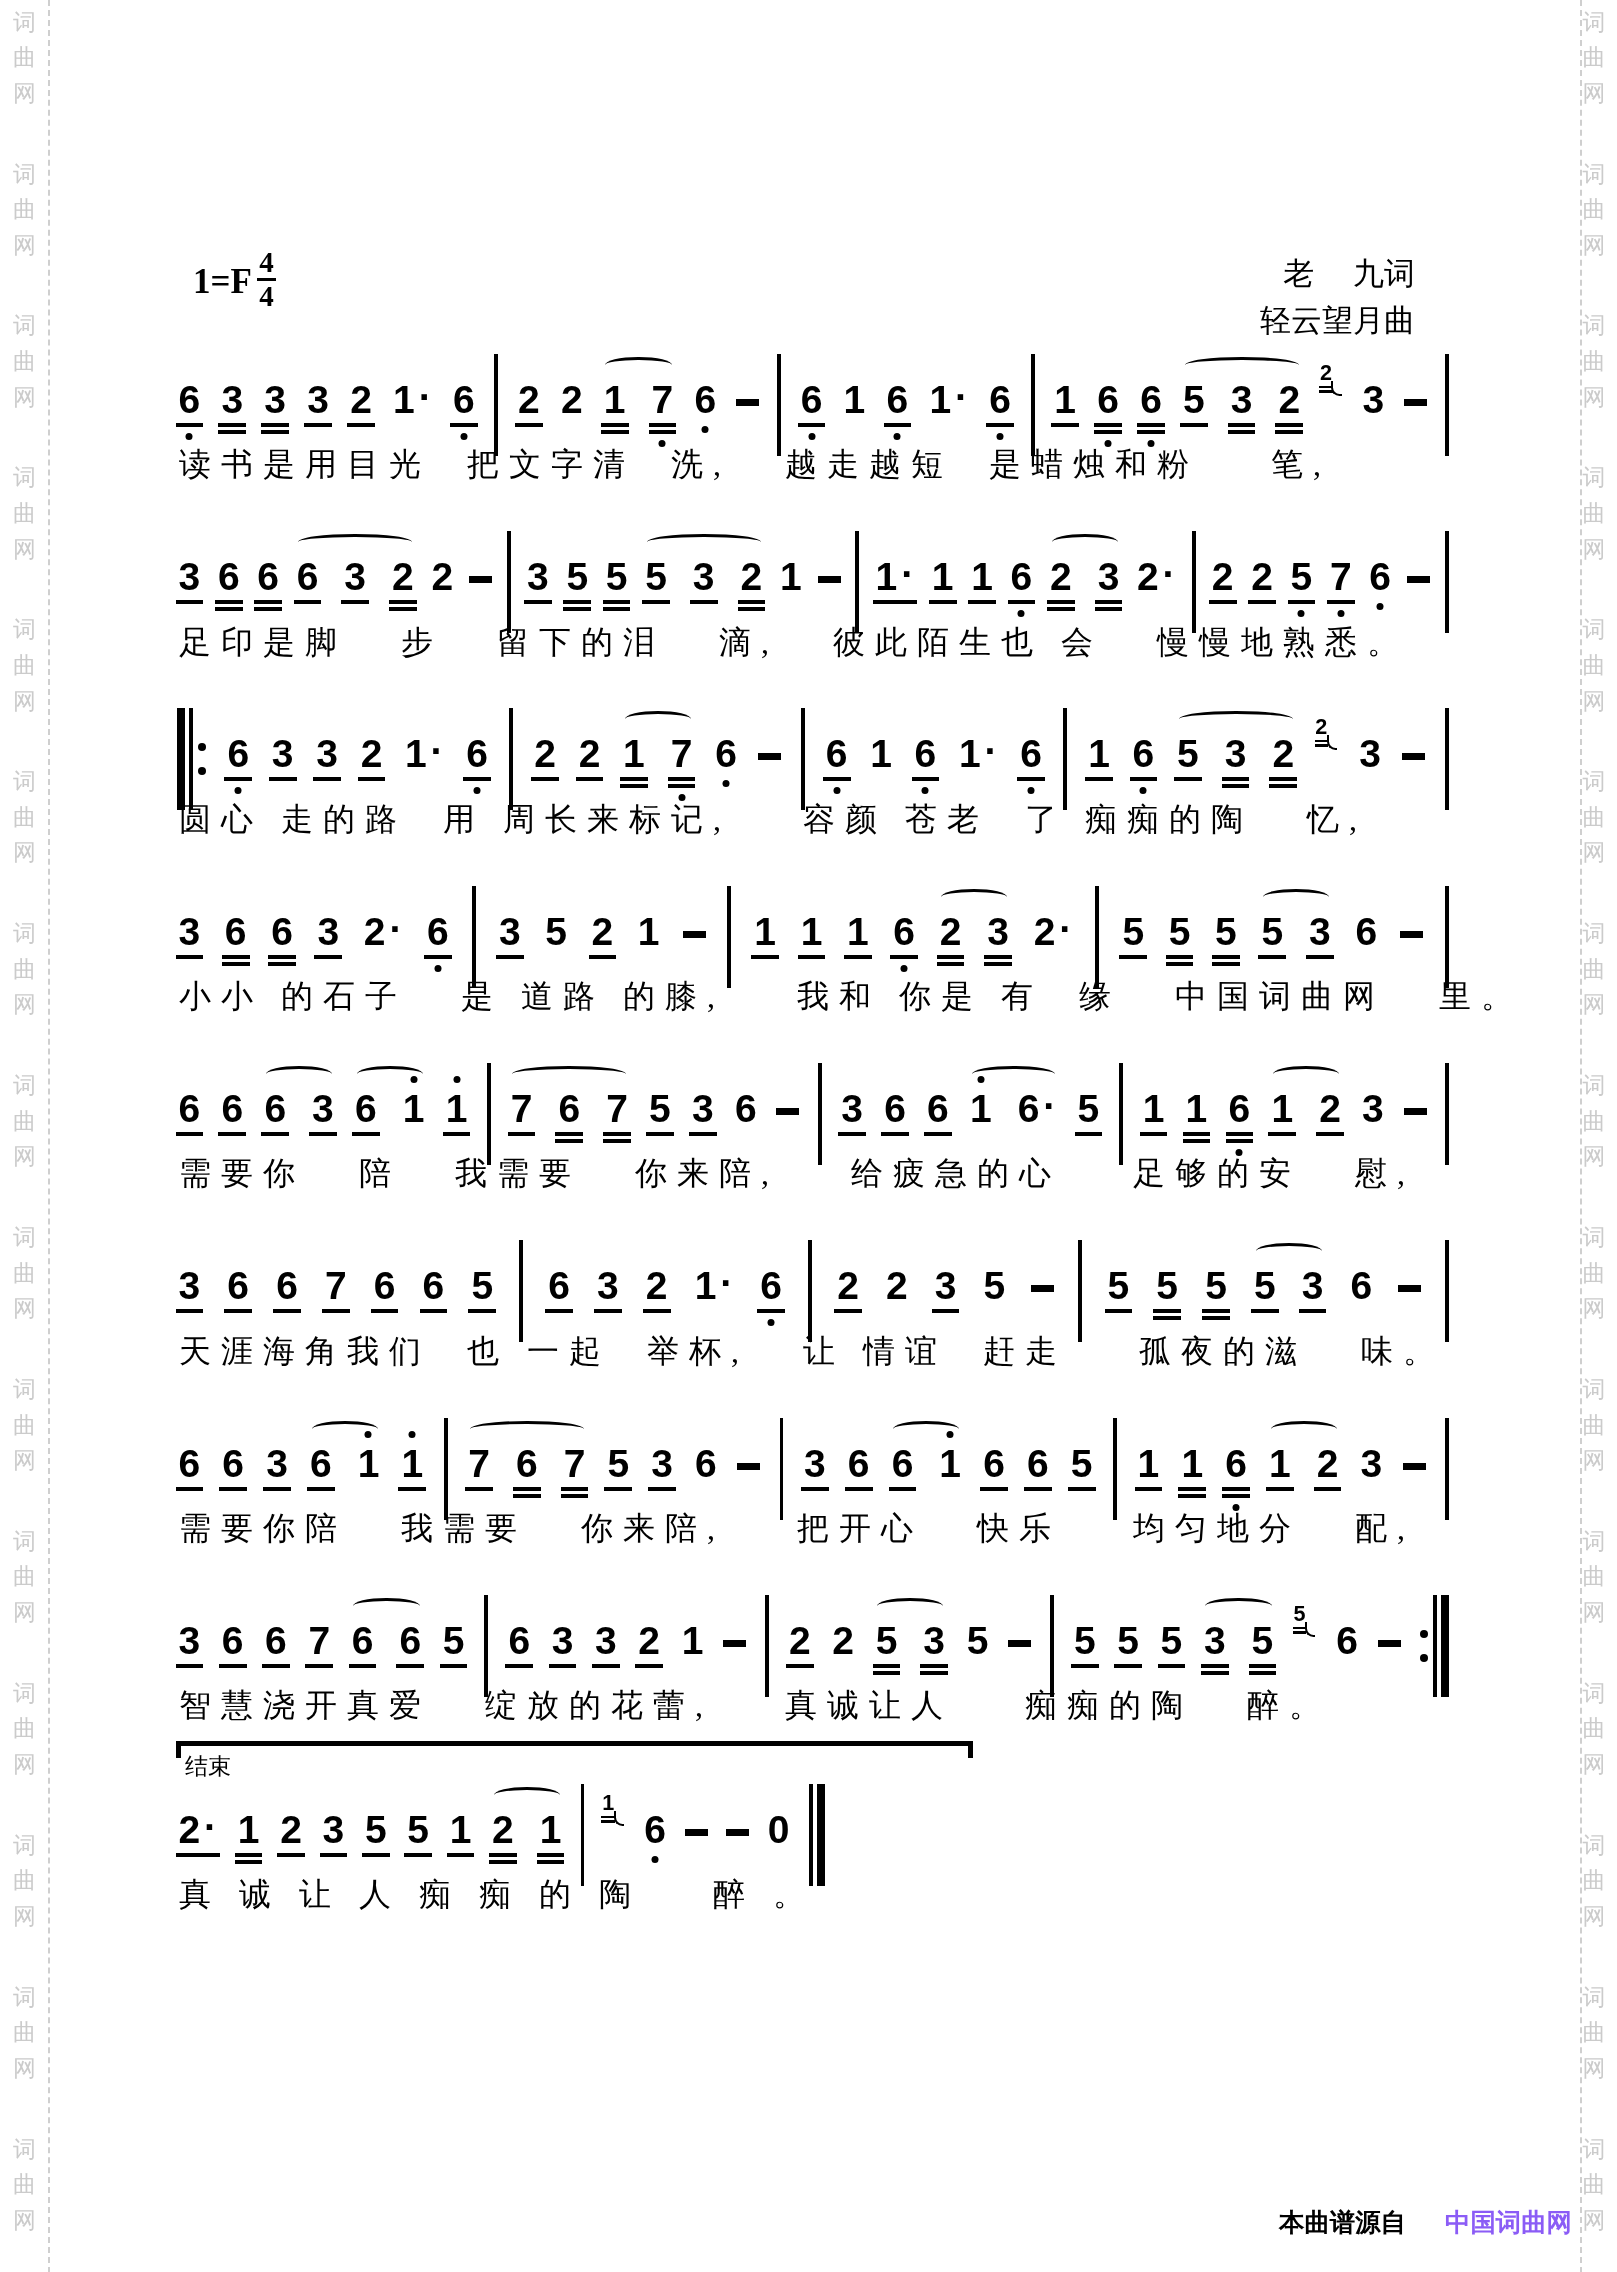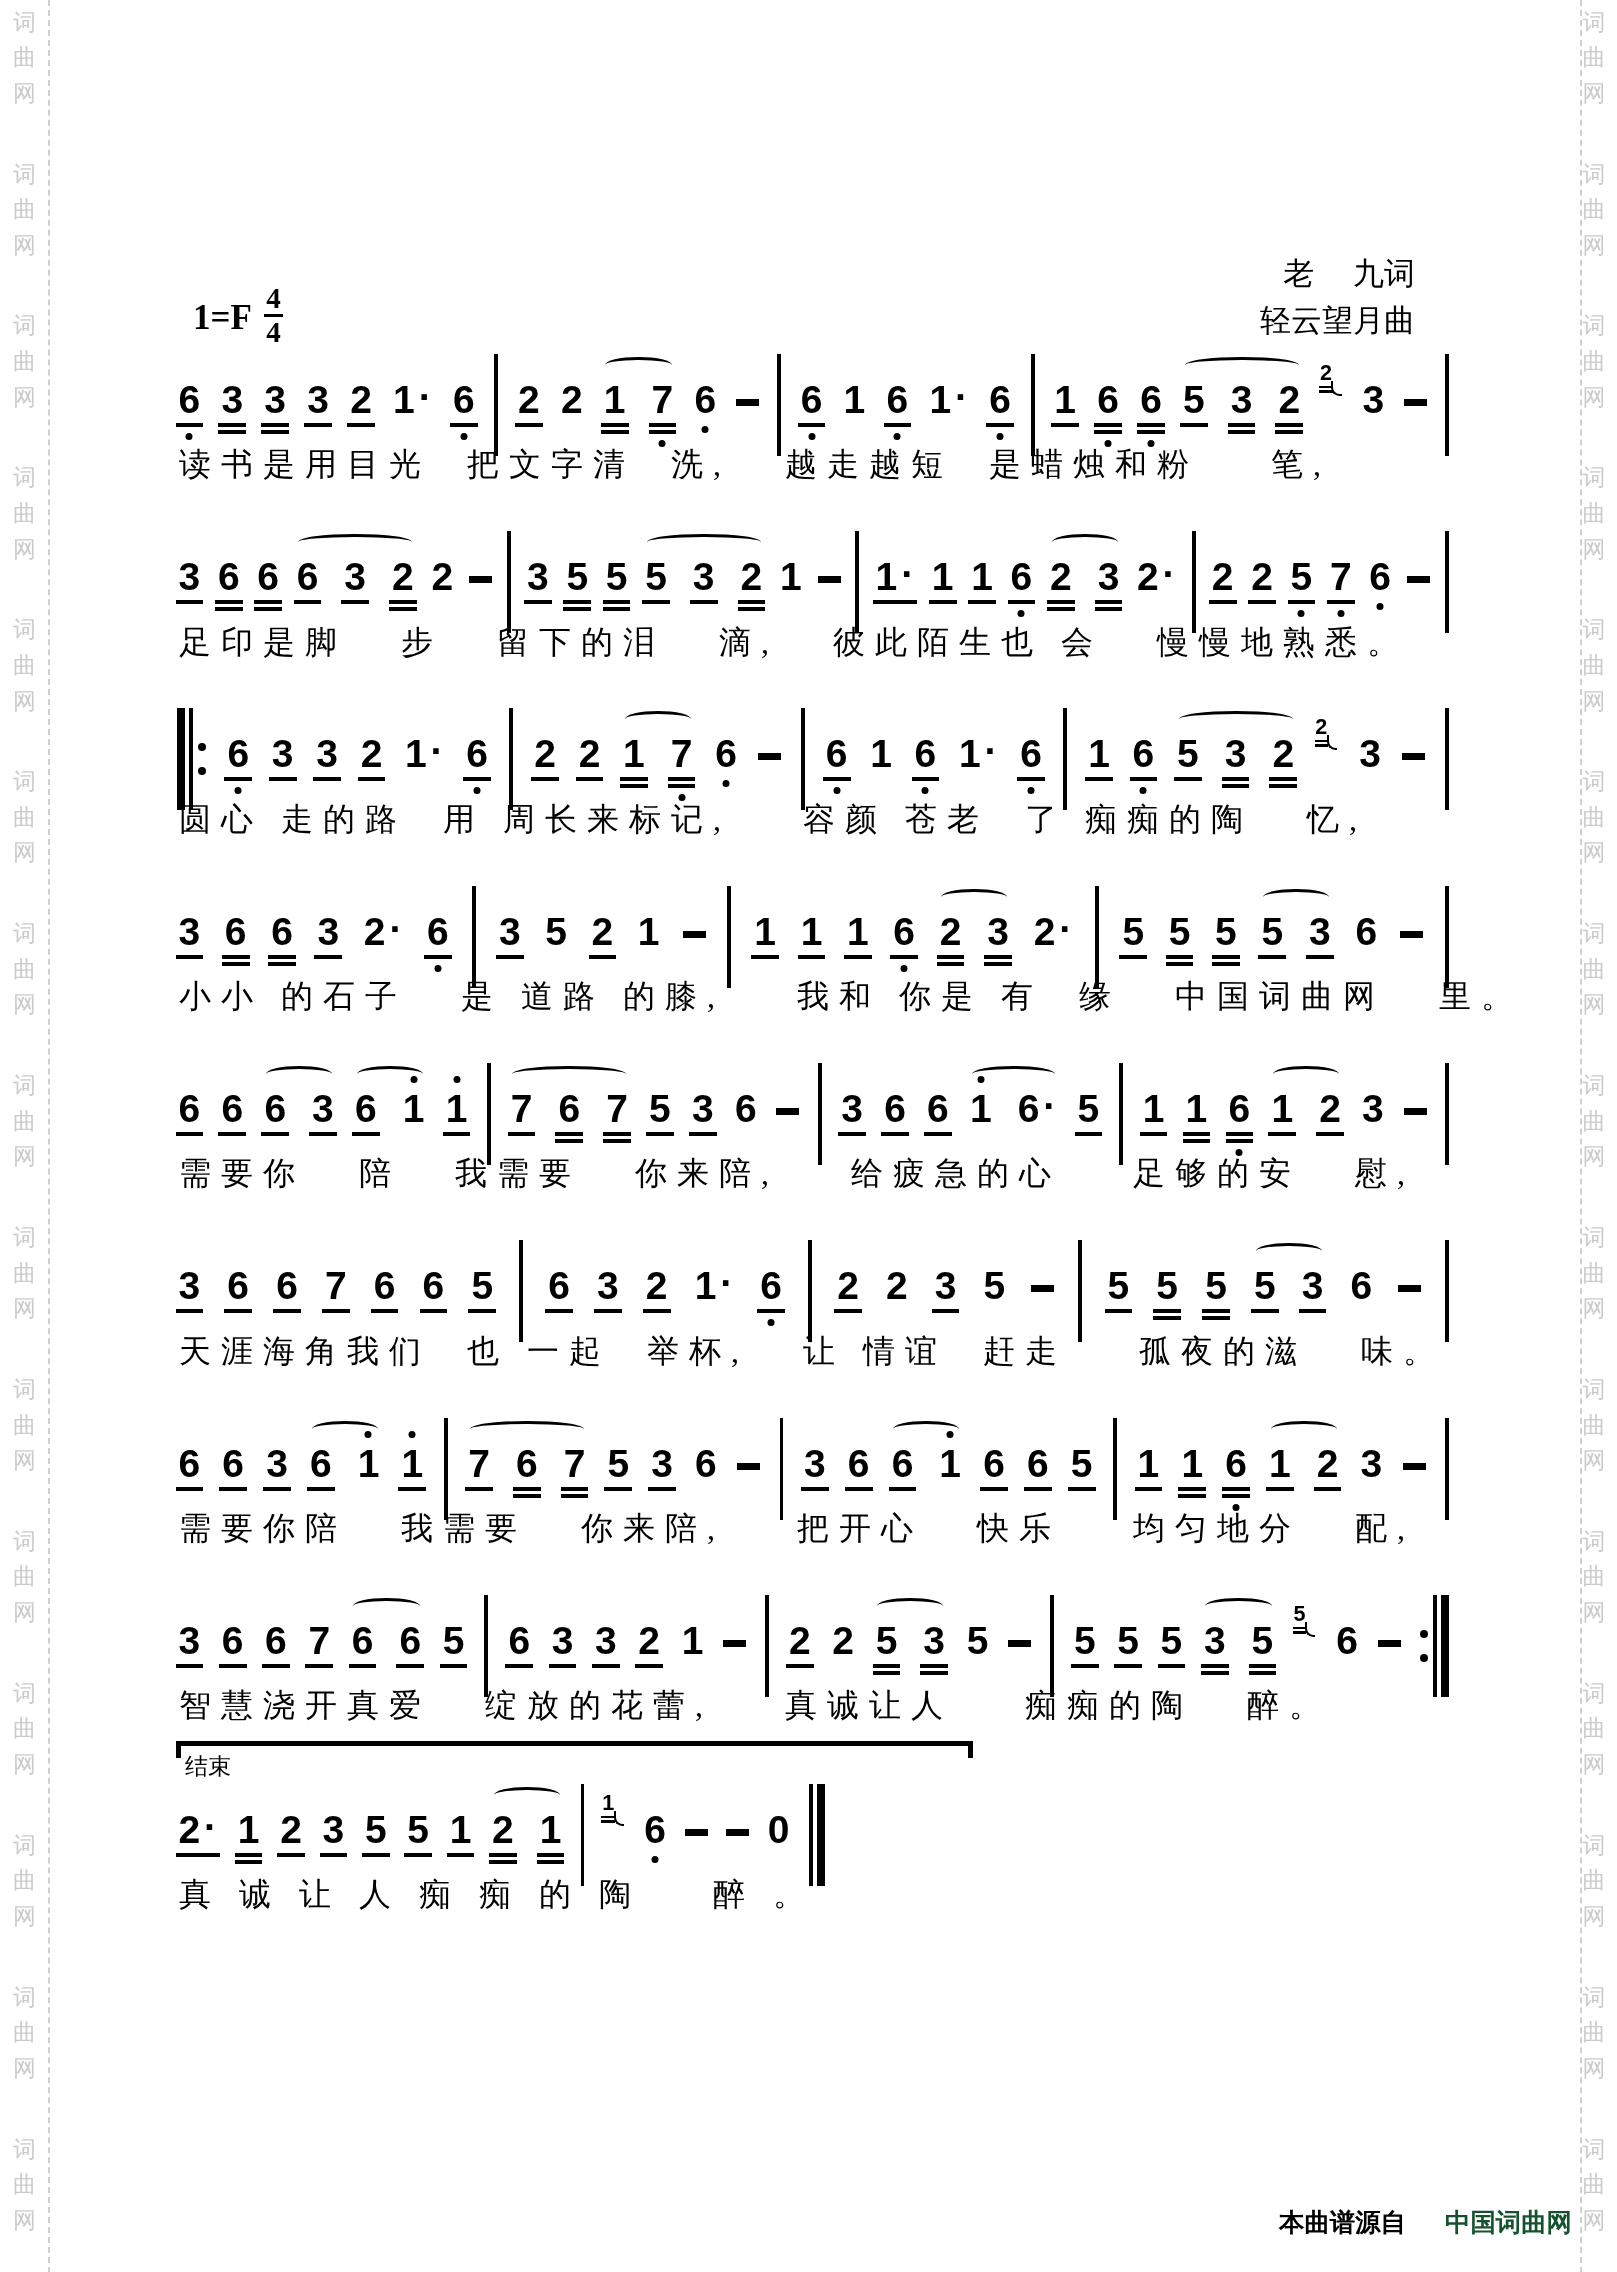--- a/index.html
+++ b/index.html
@@ -9,21 +9,21 @@
   .wm{position:absolute;top:0;bottom:0;width:46px;display:flex;flex-direction:column;
       align-items:center;gap:45px;padding-top:4.6px;color:#cbcbcb;font-size:23px;line-height:1.55;}
   .wm.left{left:1.5px}.wm.right{right:0px}
   .wm span{display:block;}
   .dashline{position:absolute;top:0;bottom:0;border-left:2.3px dashed #cfcfcf;}
   .dl-left{left:48px}.dl-right{right:35px}
   
   .title{position:absolute;top:137px;left:0;width:100%;text-align:center;
          font-size:65px;font-weight:700;letter-spacing:32px;text-indent:32px;}
   .keysig{position:absolute;left:193px;top:250px;font-weight:700;font-size:35px;
-          font-family:"Liberation Serif",serif;display:flex;align-items:center;gap:12px;margin-top:36px;}
+          font-family:"Liberation Serif",serif;display:flex;align-items:center;gap:5px;}
   .frac{display:inline-flex;flex-direction:column;align-items:center;font-size:29px;
         line-height:1.05;position:relative;top:-3.1px;}
   .frac .num{border-bottom:3.9px solid #000;padding:0 2.3px 0.8px;}
   .credits{position:absolute;right:202px;top:251px;text-align:right;font-size:31px;line-height:1.5;}
   
   .row{position:absolute;left:177px;display:flex;justify-content:space-between;
        align-items:flex-start;height:123px;}
   .tok{margin-top:29px;}
   .note,.rest{position:relative;display:inline-block;text-align:center;line-height:1;
         font-family:"Liberation Sans",sans-serif;font-weight:700;font-size:39px;padding:0 1.5px;}
@@ -585,16 +585,16 @@
         <span class="rep">
           <i class="thin"></i>
           <i class="thick"></i>
         </span>
       </div>
       <div class="lyr" style="top: 1873px;">真 诚 让 人 痴 痴 的 陶    醉 。</div>
     </div>
 
   <div class="footer">
     <span>本曲谱源自</span>
-    <span class="brand" style="color: #14532d; font-family: Liberation Mono, monospace;">中国词曲网</span>
+    <span class="brand" style="color: #8b5cf6; font-family: Liberation Mono, monospace;">中国词曲网</span>
   </div>
 </div>
 
 
 </body></html>

